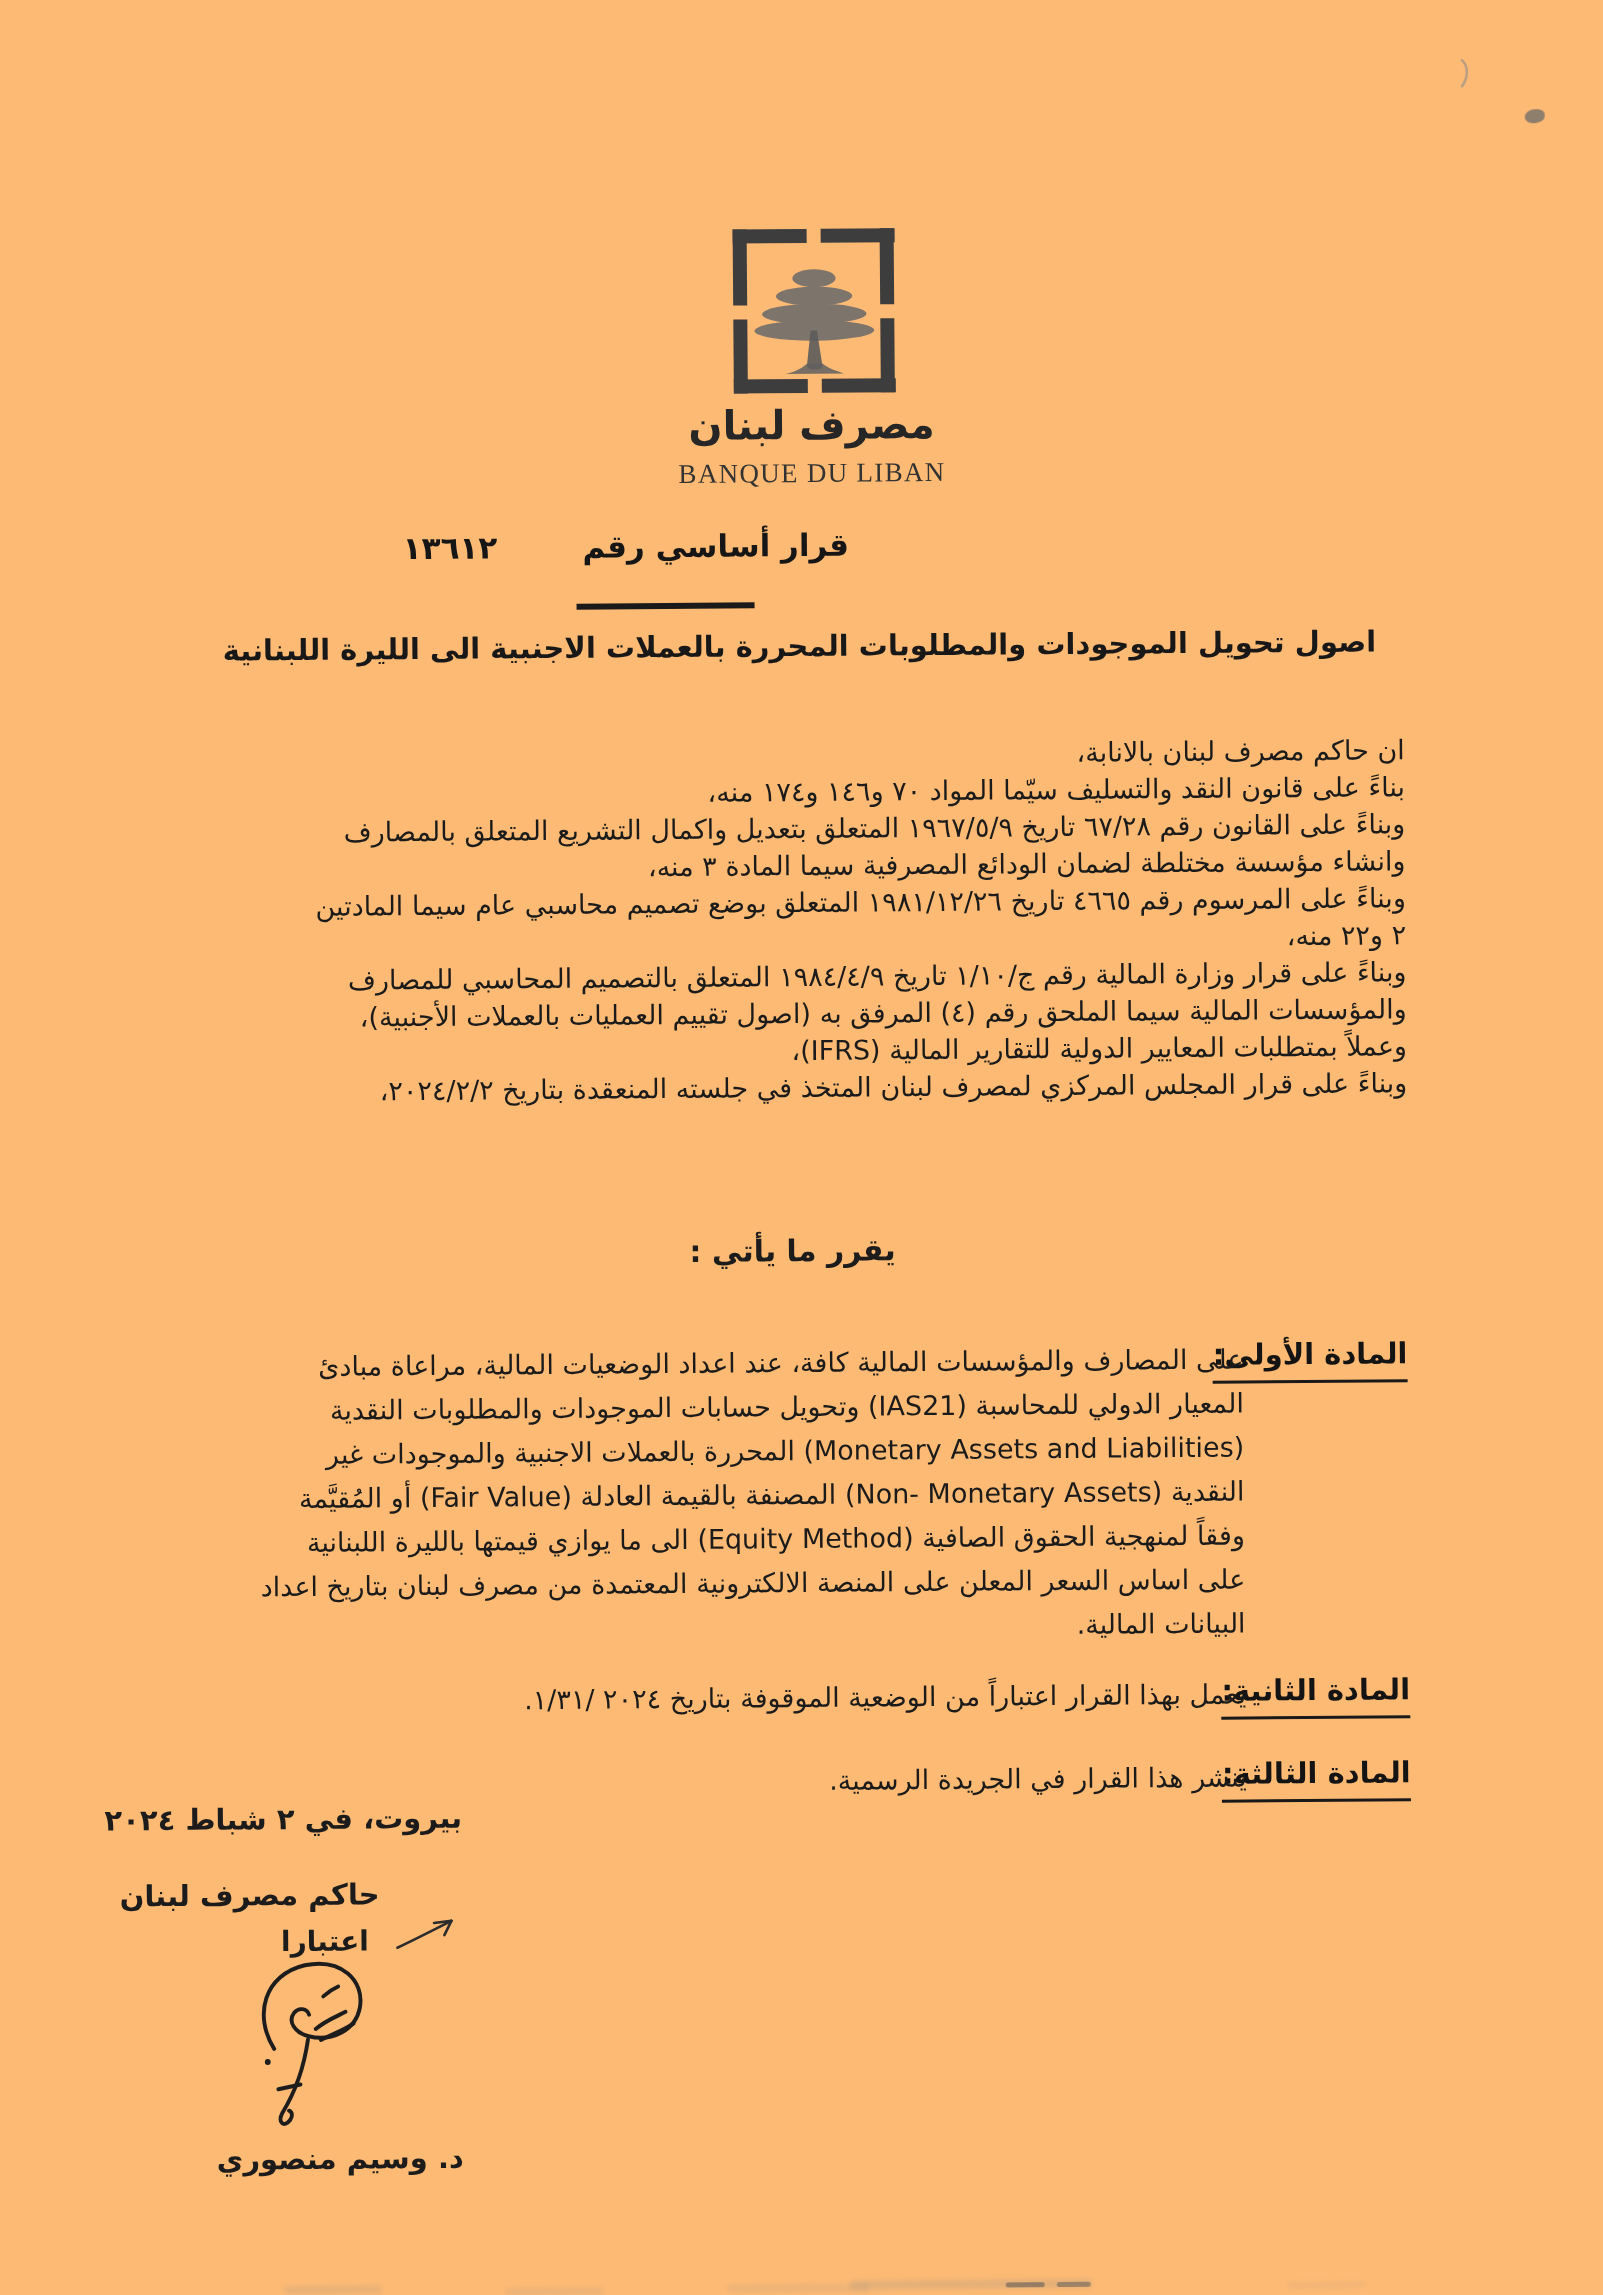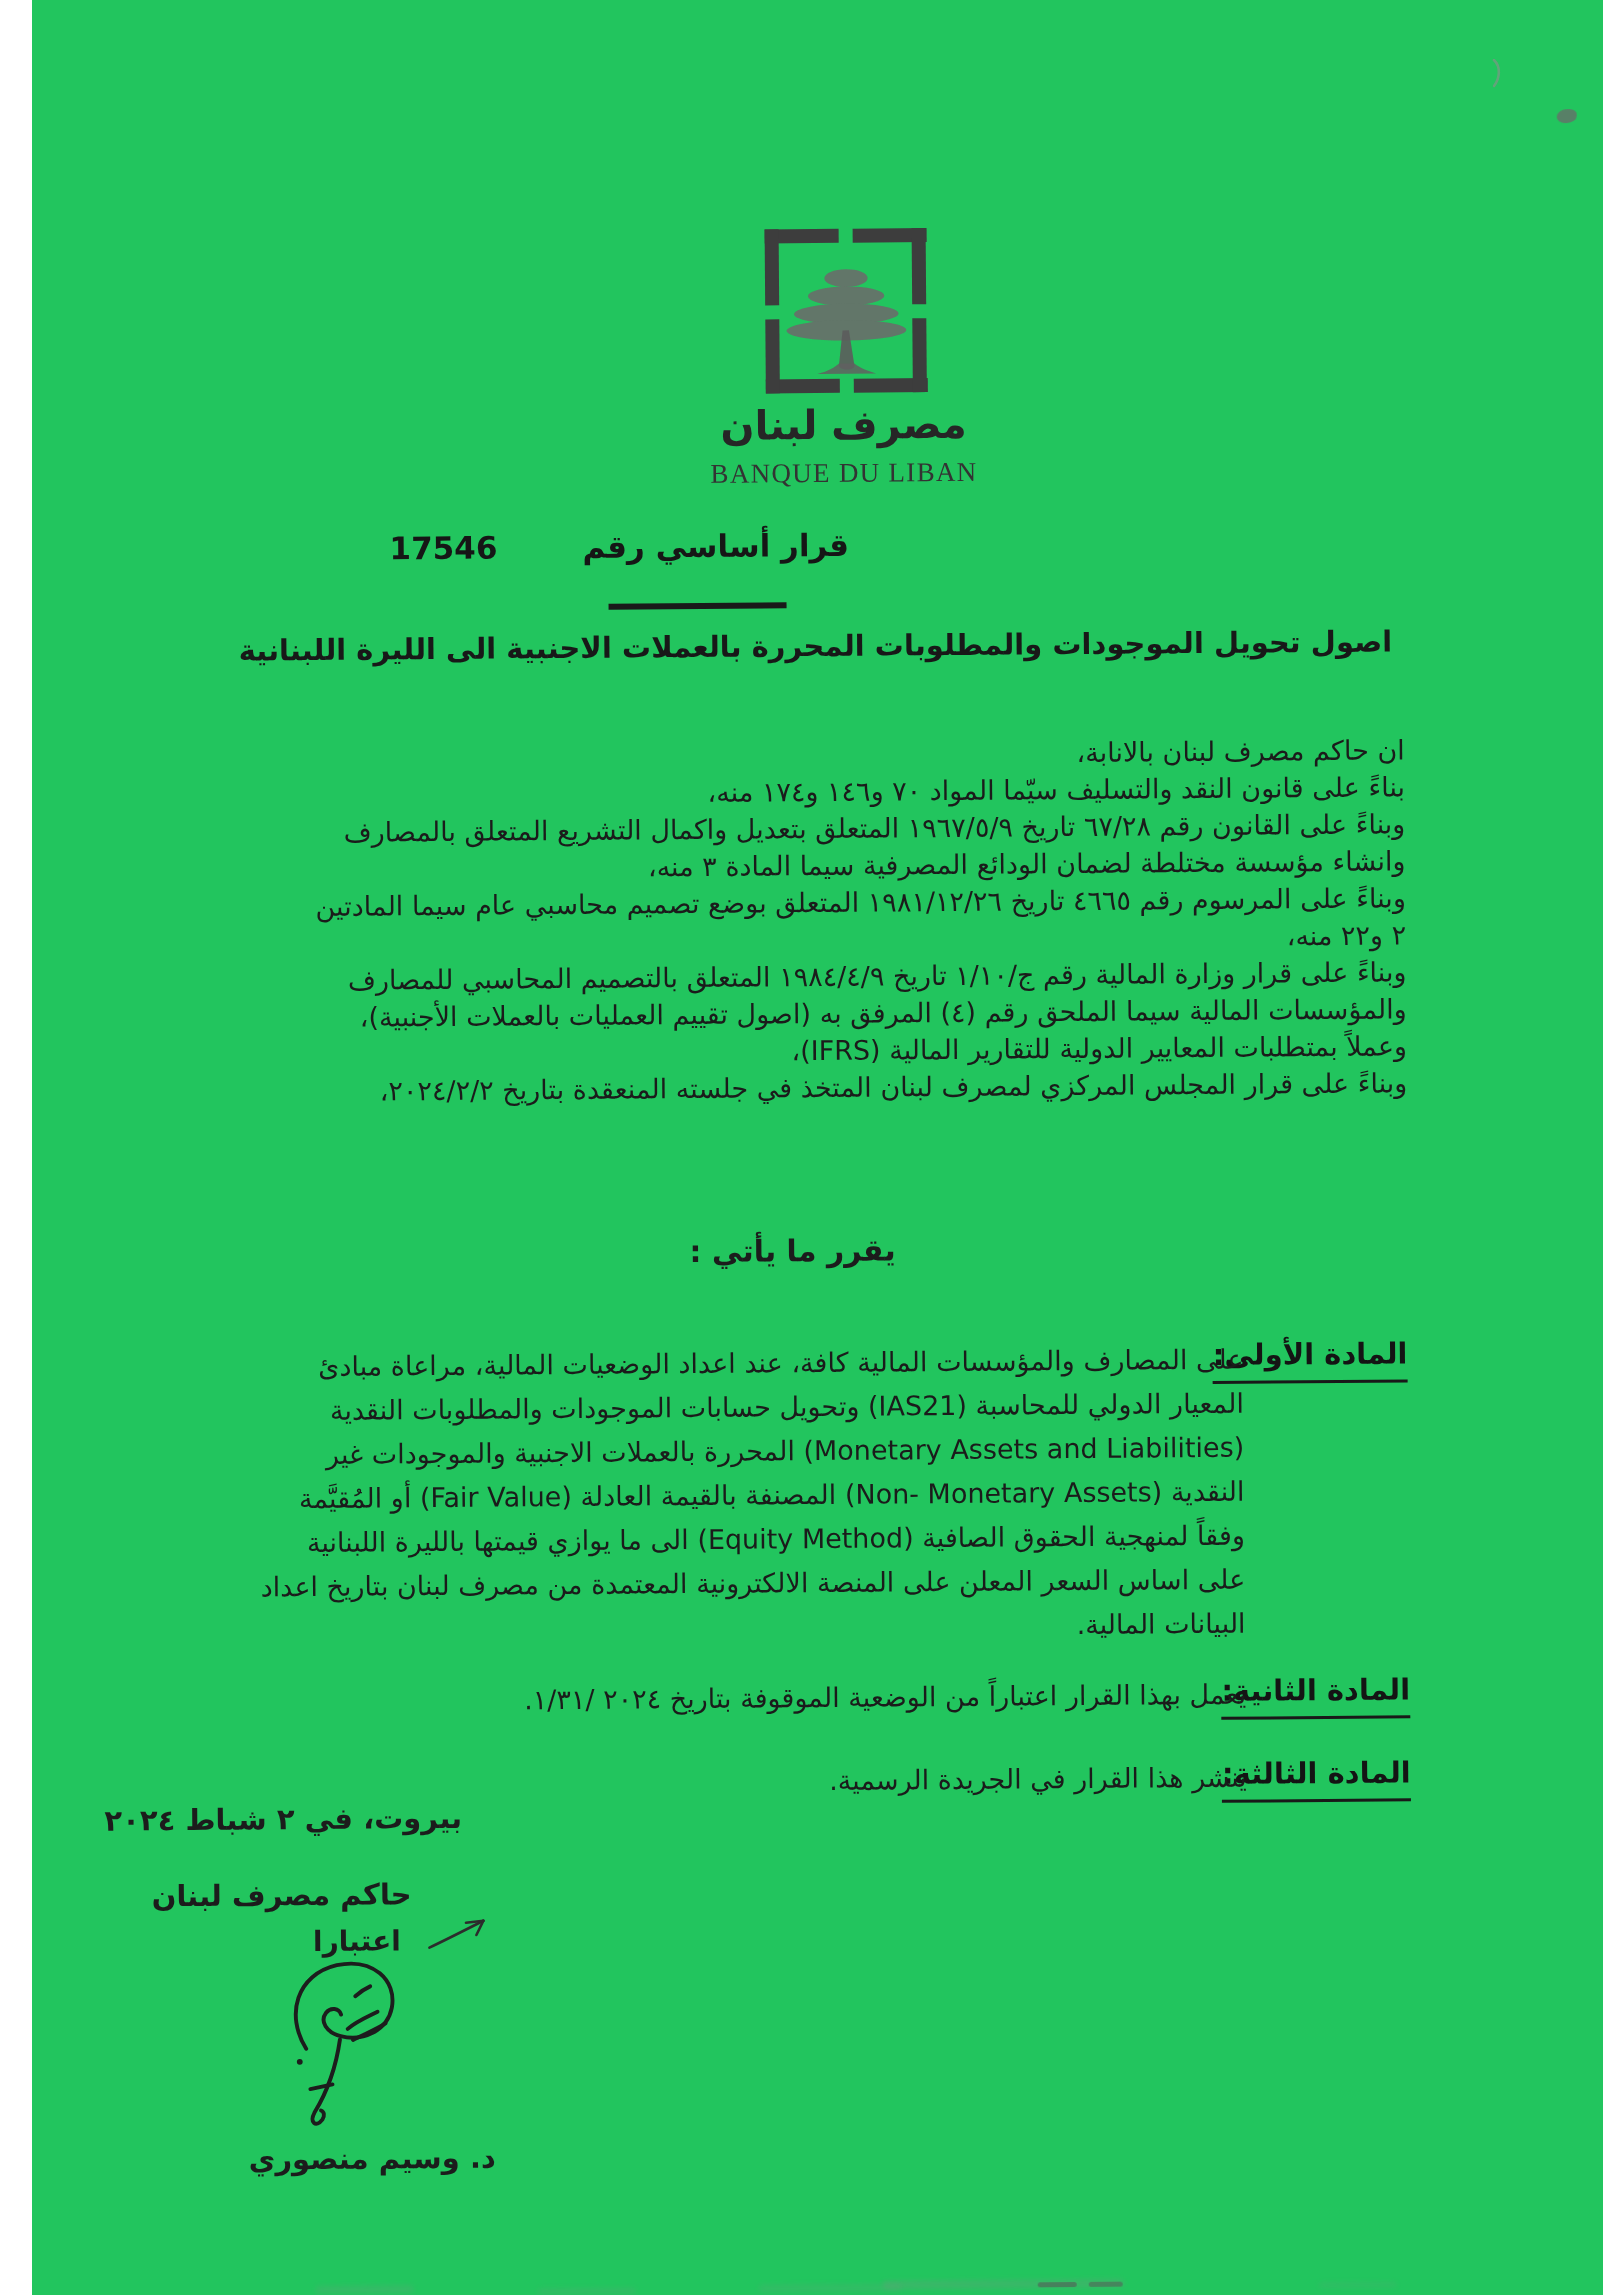--- a/index.html
+++ b/index.html
@@ -4,21 +4,21 @@
 <style>
   html,body{margin:0;padding:0;}
   body{
     width:1603px;height:2295px;
     background:#ffffff;
     font-family:"DejaVu Sans",sans-serif;
     color:#1c1c1c;
     position:relative;
     overflow:hidden;
   }
-  .page{position:absolute;inset:0;background:#22c55e;margin-left:32px;}
+  .page{position:absolute;inset:0;background:#fdba74;}
   .content{position:absolute;inset:0;transform:rotate(-0.45deg);transform-origin:50% 40%;}
   .abs{position:absolute;}
 
   
   .logo-frame{left:738px;top:229px;width:161px;height:164px;}
   .logo-frame .bar{position:absolute;background:#3d3d3d;}
   .seg-tl-h{left:0;top:0;width:74px;height:14.3px;}
   .seg-tr-h{left:88px;top:0;width:74px;height:14.3px;}
   .seg-bl-h{left:0;top:150px;width:74px;height:14.3px;}
   .seg-br-h{left:88px;top:150px;width:74px;height:14.3px;}
@@ -102,21 +102,21 @@
           </g>
           <path d="M94 114 L88 168 C86 178 116 178 112 168 L104 114 Z" fill="#5c5c5c" opacity="0.9"></path>
           <path d="M88 166 C76 176 64 180 54 182 L146 182 C134 178 122 174 112 166 Z" fill="#606060" opacity="0.85"></path>
         </svg>
       </span>
     </div>
     <div class="abs logo-ar">مصرف لبنان</div>
     <div class="abs logo-fr">BANQUE DU LIBAN</div>
 
     <div class="abs doc-title">
-      <span>قرار أساسي رقم</span><span class="title-gap"></span><span>17546</span>
+      <span>قرار أساسي رقم</span><span class="title-gap"></span><span>١٣٦١٢</span>
     </div>
     <div class="abs title-underline"></div>
 
     <div class="abs doc-subject">اصول تحويل الموجودات والمطلوبات المحررة بالعملات الاجنبية الى الليرة اللبنانية</div>
 
     <div class="abs preamble">
       <div>ان حاكم مصرف لبنان بالانابة،</div>
       <div>بناءً على قانون النقد والتسليف سيّما المواد ٧٠ و١٤٦ و١٧٤ منه،</div>
       <div>وبناءً على القانون رقم ٦٧/٢٨ تاريخ ١٩٦٧/٥/٩ المتعلق بتعديل واكمال التشريع المتعلق بالمصارف</div>
       <div>وانشاء مؤسسة مختلطة لضمان الودائع المصرفية سيما المادة ٣ منه،</div>

